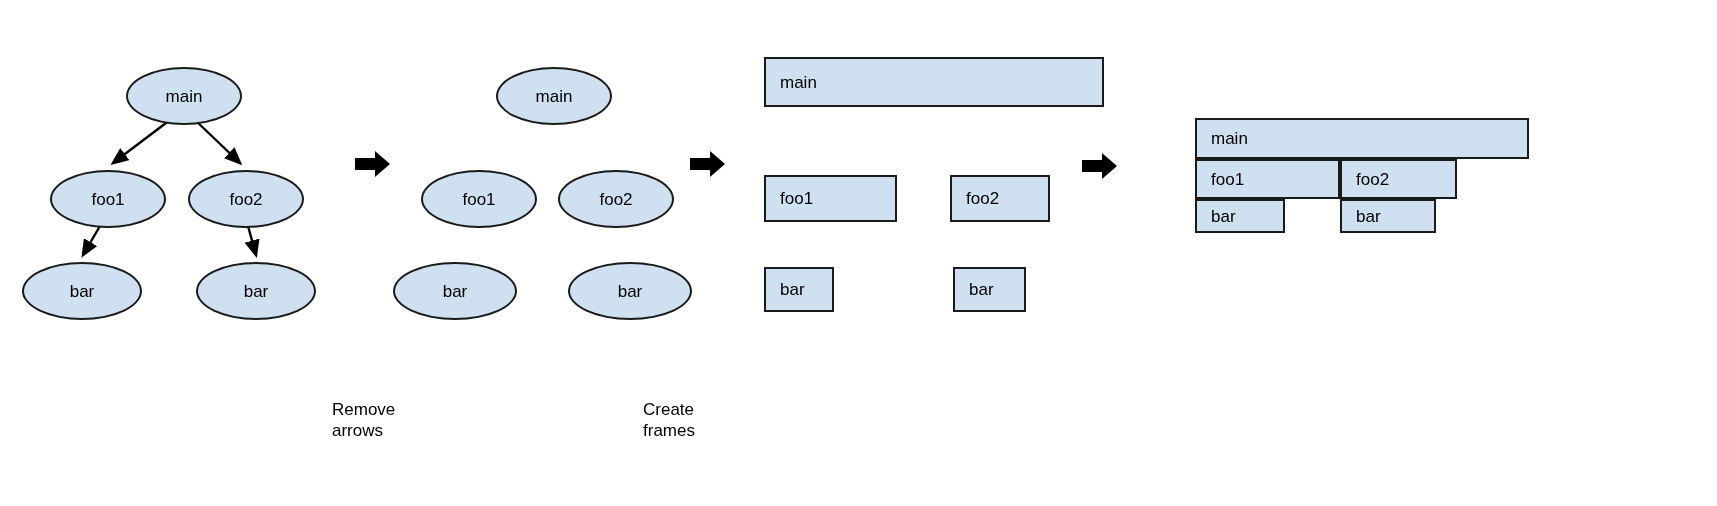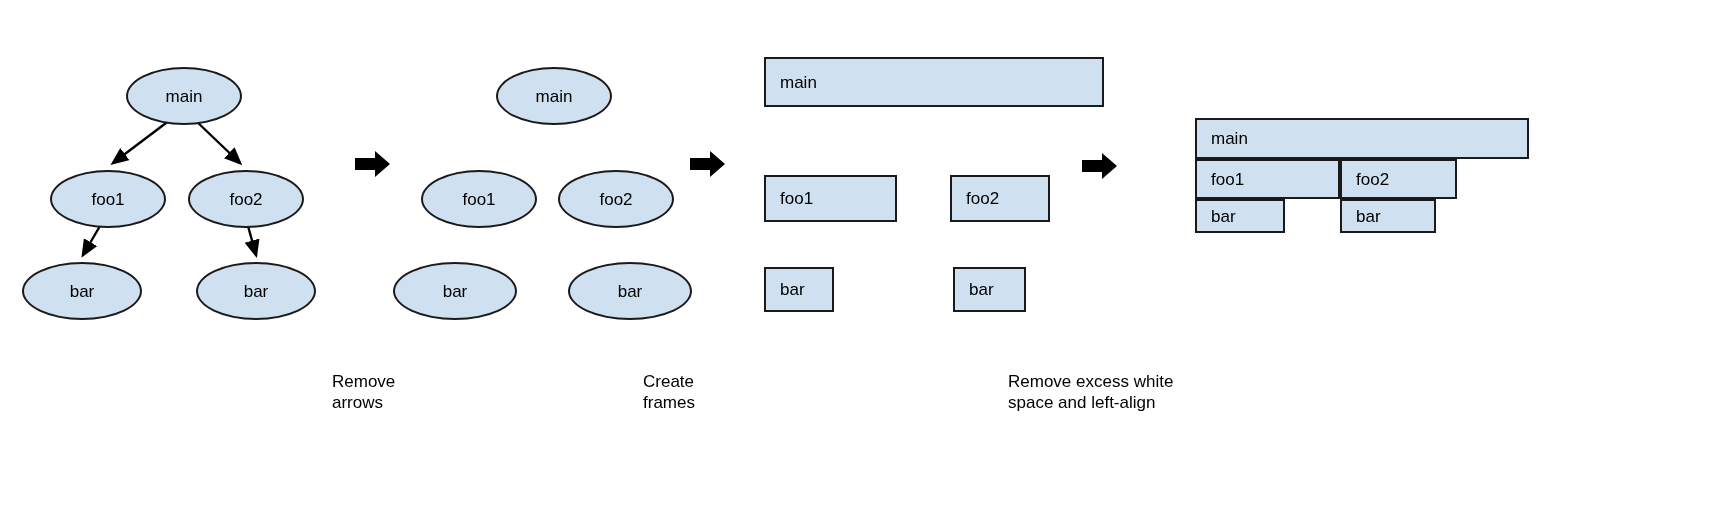--- a/index.html
+++ b/index.html
@@ -85,20 +85,21 @@
     height: 28px;
   }
 
   
   .caption {
     position: absolute;
     font-size: 17px;
     line-height: 21px;
     color: #000000;
     white-space: pre-line;
+    margin-top: 28px;
   }
 </style>
 </head>
 <body>
 
 <div id="canvas">
 
   <svg id="tree-arrows" viewBox="0 0 1717 506" xmlns="http://www.w3.org/2000/svg">
     <defs>
       <marker id="ah" markerWidth="9" markerHeight="9" refX="6.2" refY="3.2" orient="auto" markerUnits="strokeWidth">
@@ -204,16 +205,14 @@
       <span>bar</span>
     </div>
   </div>
 
   <div class="caption" style="left:332px; top:371px;">Remove
 arrows</div>
 
   <div class="caption" style="left:643px; top:371px;">Create
 frames</div>
 
-  <div class="caption" style="left:1008px; top:371px;">Remove excess white
-space and left-align</div>
 
 </div>
 
 </body></html>

